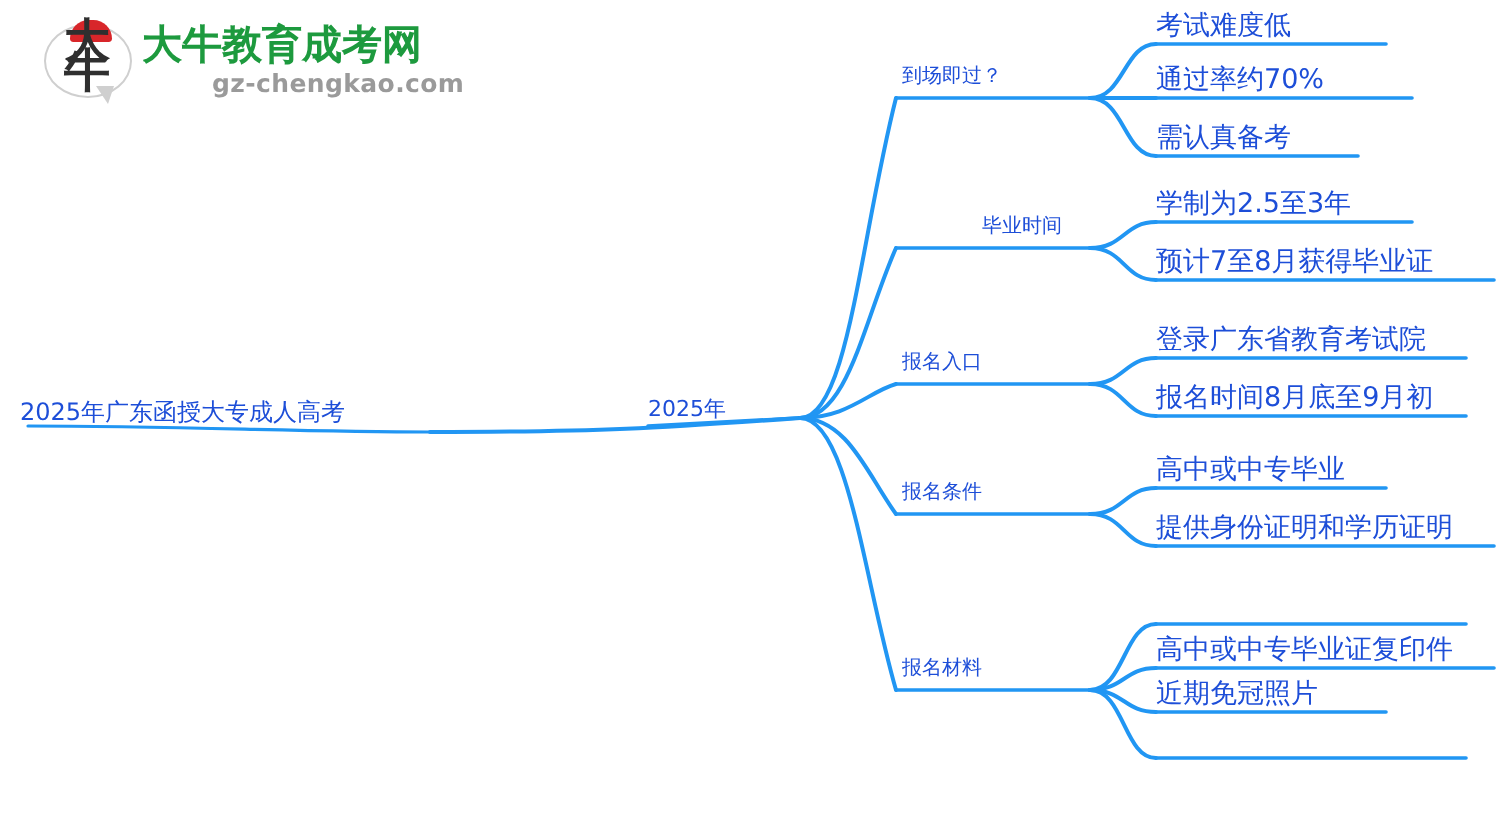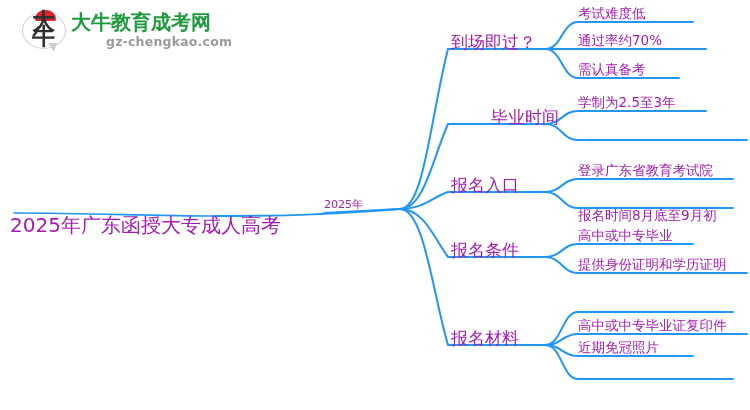--- a/index.html
+++ b/index.html
@@ -101,36 +101,36 @@
   }
   #connector-layer {
     position: absolute;
     left: 0; top: 0;
     width: 750px; height: 410px;
   }
 
   .node-label {
     position: absolute;
     font-family: "DejaVu Sans", "Liberation Sans", sans-serif;
-    color: #a21caf;
+    color: #1d4ed8;
     white-space: nowrap;
     line-height: 1;
   }
   .node-root {
-    font-size: 20px;
+    font-size: 12px;
     left: 10px;
-    top: 215px;
+    top: 200px;
   }
   .node-l2 {
     font-size: 11px;
     left: 324px;
     top: 199px;
   }
   .node-l3 {
-    font-size: 17px;
+    font-size: 10px;
     left: 451px;
   }
   .node-leaf {
     font-size: 13.5px;
     left: 578px;
   }
 </style>
 </head>
 <body>
 
@@ -209,23 +209,24 @@
   <div class="node-label node-l3" style="top:109px;margin-left:40px;">毕业时间</div>
   <div class="node-label node-l3" style="top:177px;">报名入口</div>
   <div class="node-label node-l3" style="top:242px;">报名条件</div>
   <div class="node-label node-l3" style="top:330px;">报名材料</div>
 
   <div class="node-label node-leaf" style="top:7px;">考试难度低</div>
   <div class="node-label node-leaf" style="top:34px;">通过率约70%</div>
   <div class="node-label node-leaf" style="top:63px;">需认真备考</div>
 
   <div class="node-label node-leaf" style="top:96px;">学制为2.5至3年</div>
+  <div class="node-label node-leaf" style="top:125px;">预计7至8月获得毕业证</div>
 
   <div class="node-label node-leaf" style="top:164px;">登录广东省教育考试院</div>
-  <div class="node-label node-leaf" style="top:193px;margin-top:16px;">报名时间8月底至9月初</div>
+  <div class="node-label node-leaf" style="top:193px;">报名时间8月底至9月初</div>
 
   <div class="node-label node-leaf" style="top:229px;">高中或中专毕业</div>
   <div class="node-label node-leaf" style="top:258px;">提供身份证明和学历证明</div>
 
   <div class="node-label node-leaf" style="top:319px;">高中或中专毕业证复印件</div>
   <div class="node-label node-leaf" style="top:341px;">近期免冠照片</div>
 
 </div>
 
 </body></html>

